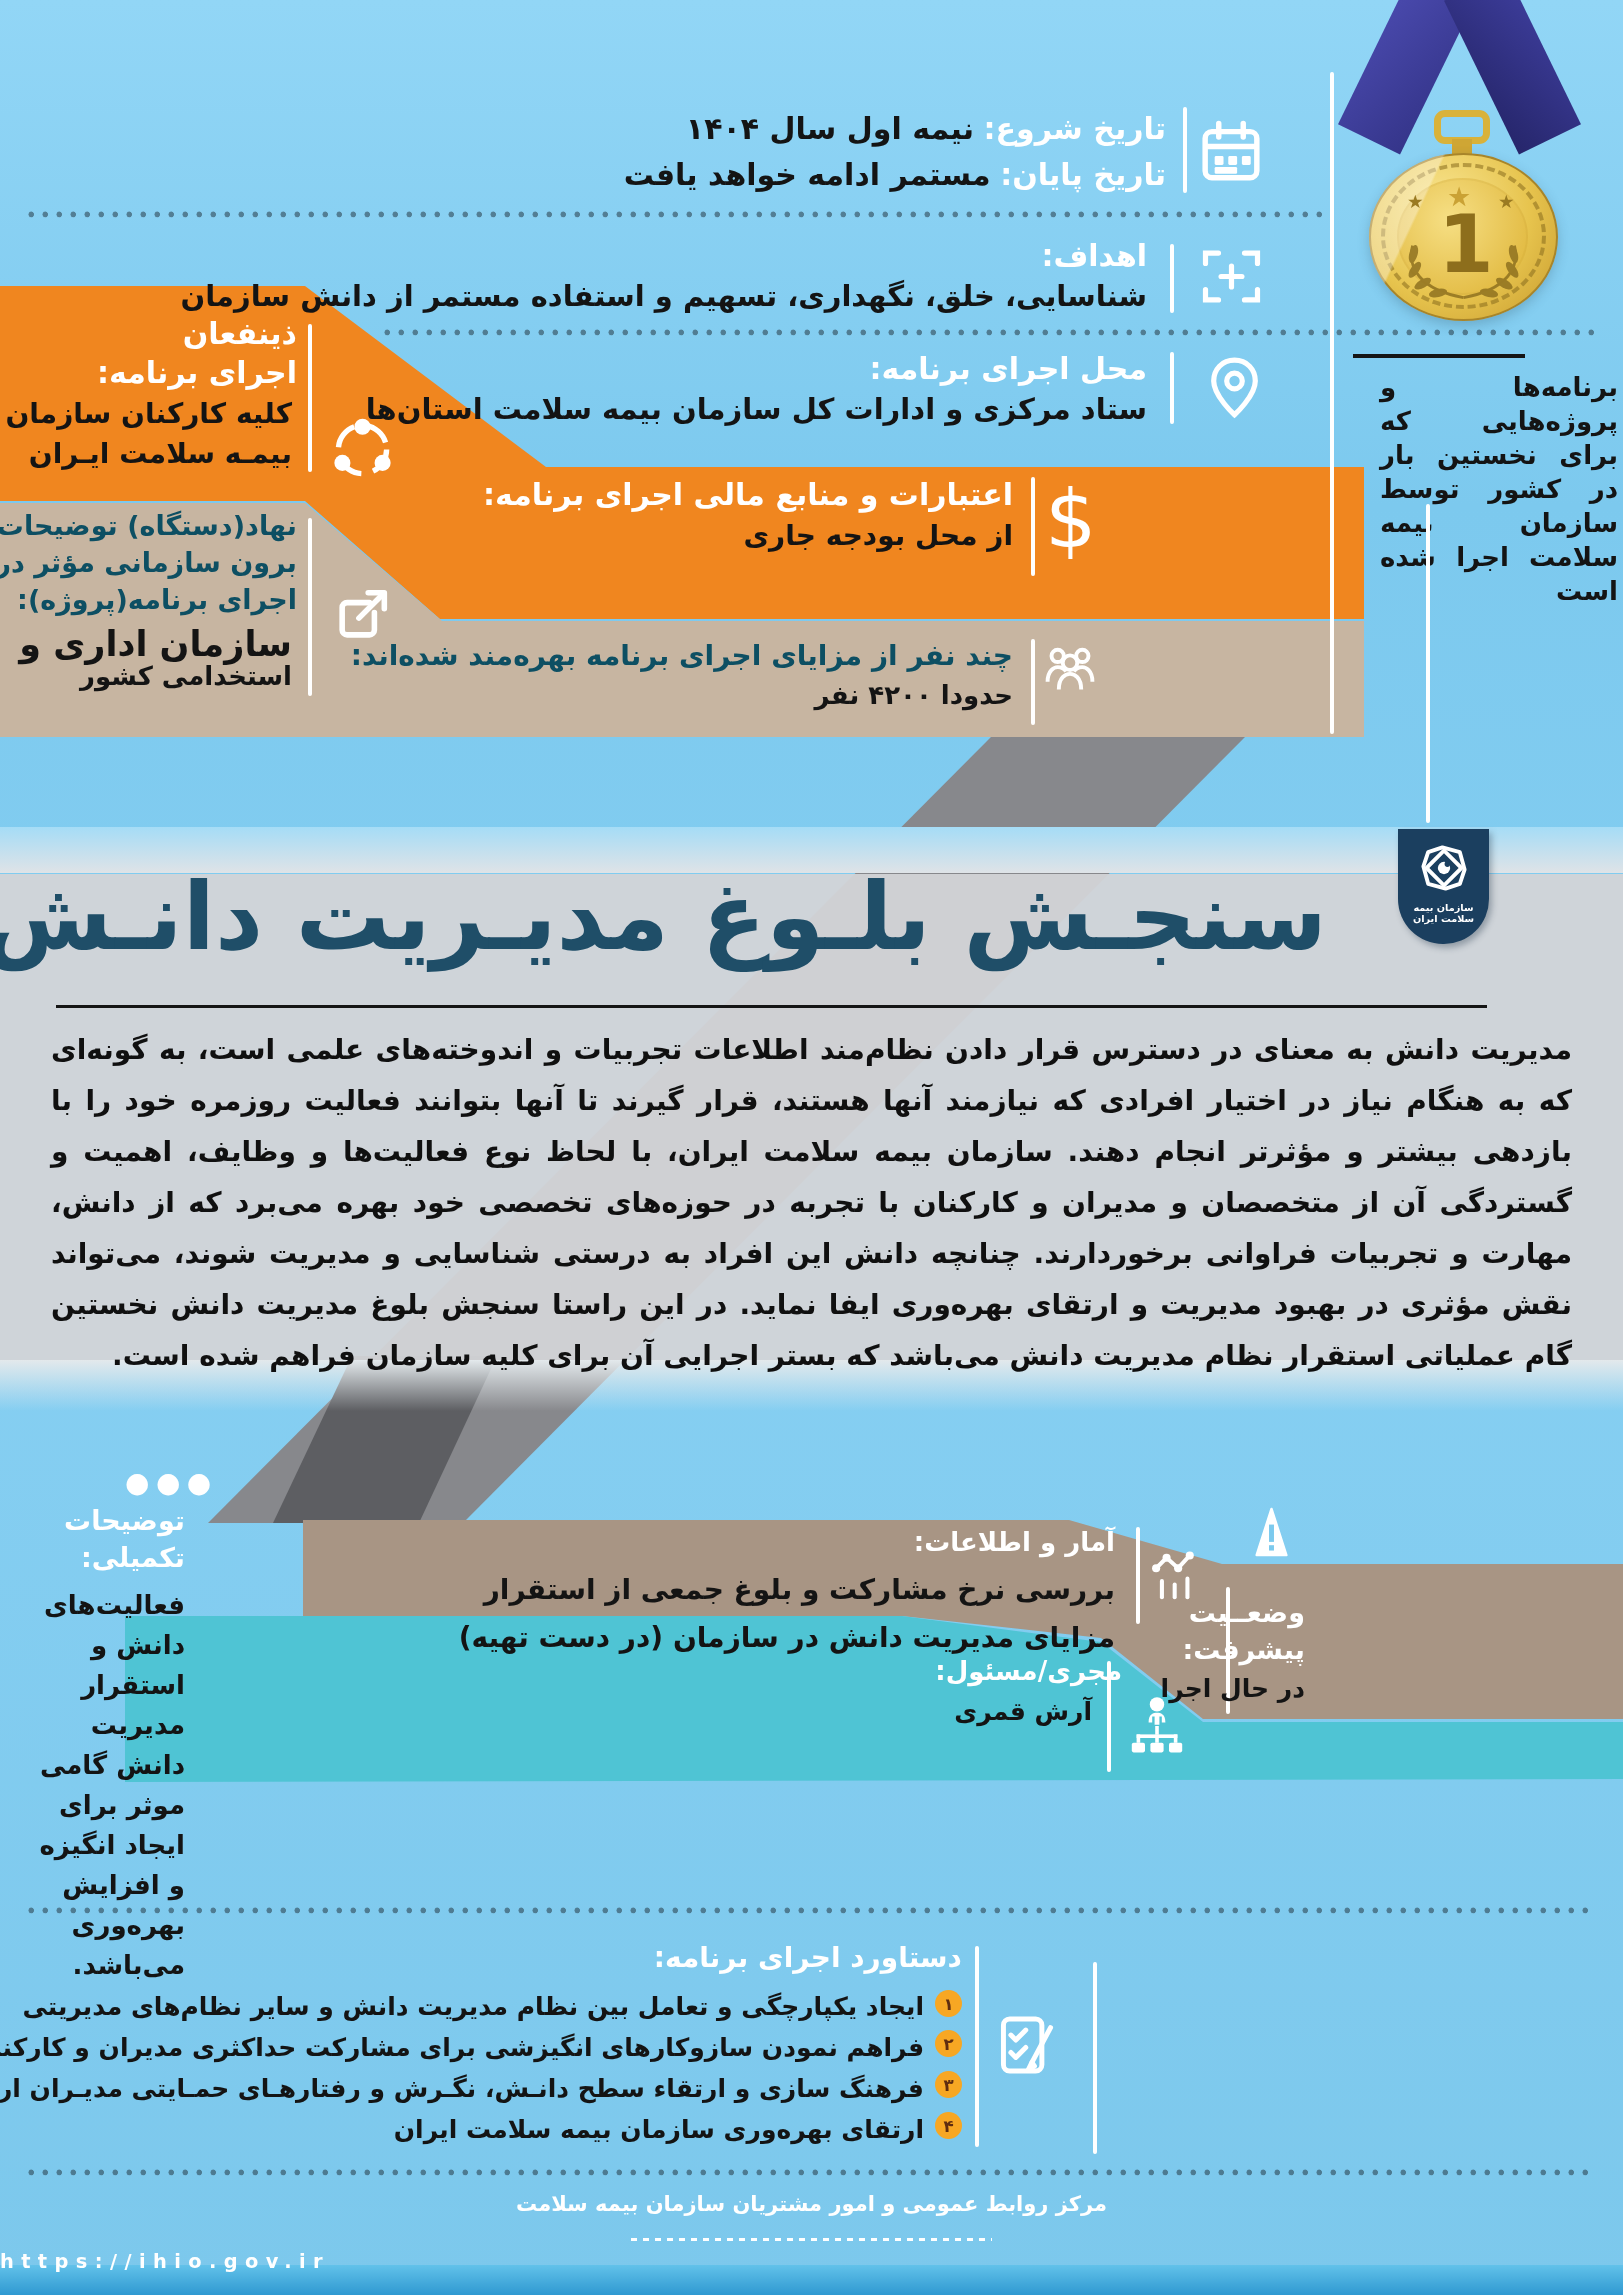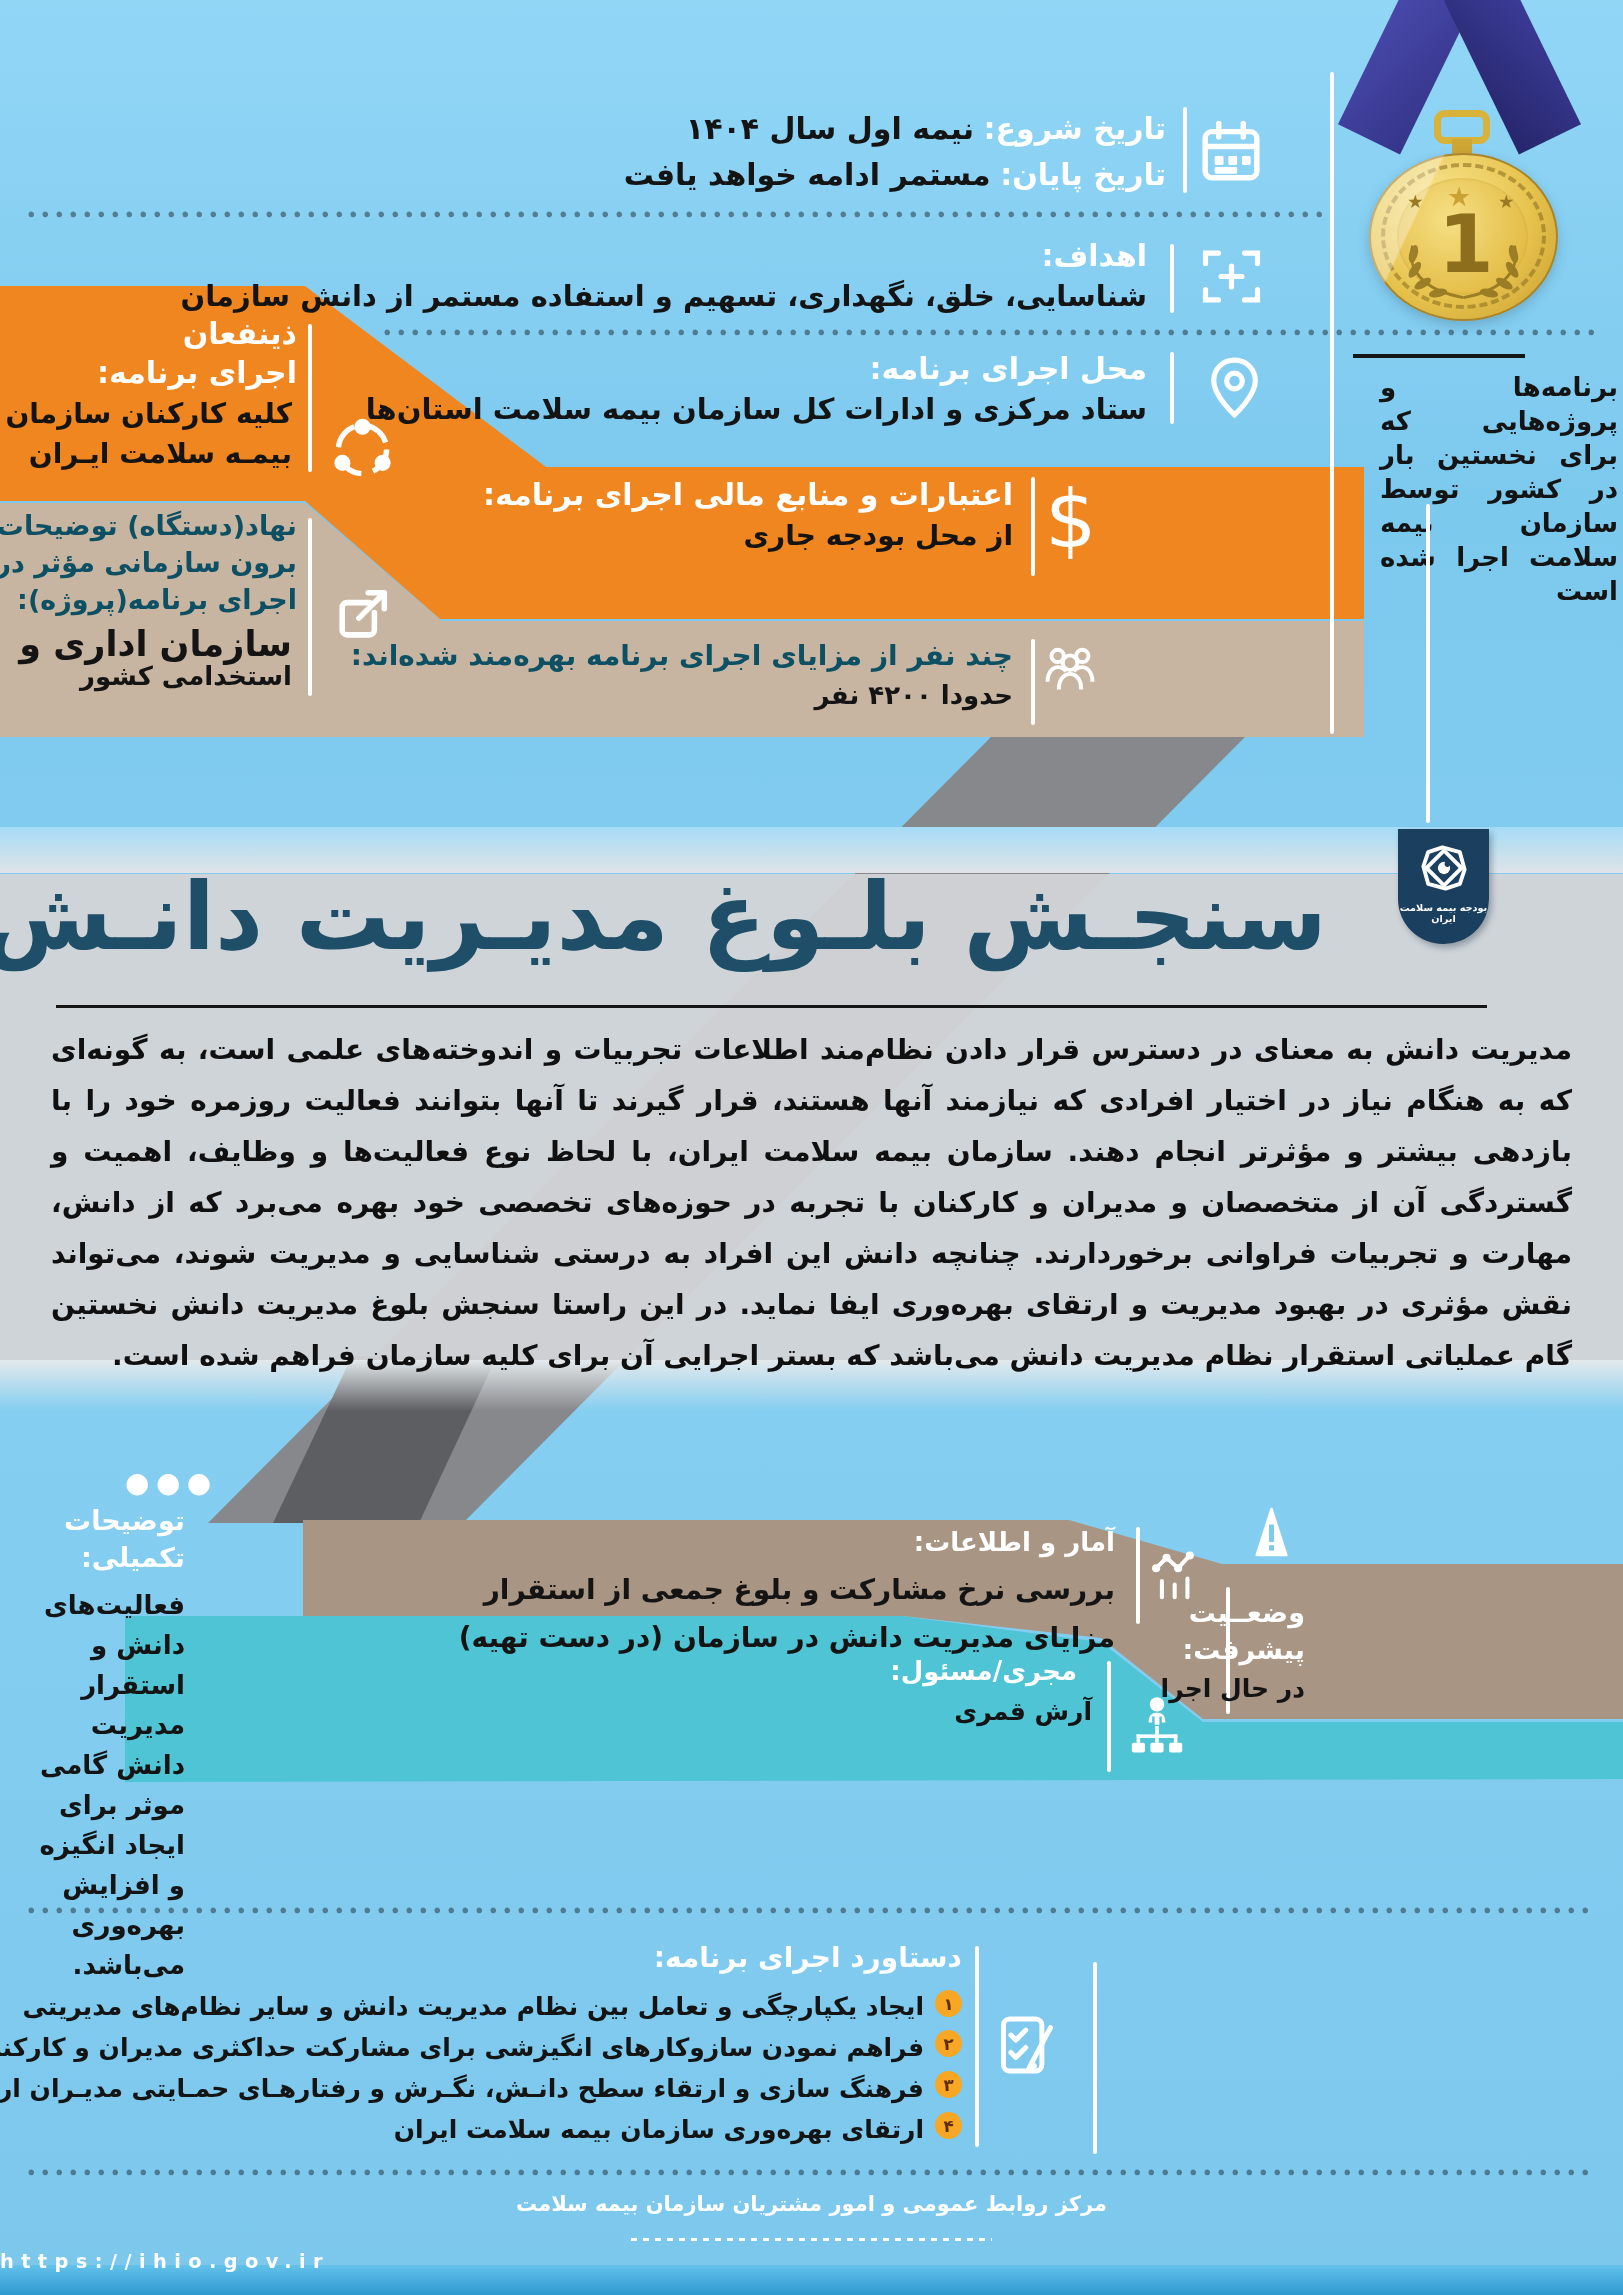--- a/index.html
+++ b/index.html
@@ -186,21 +186,21 @@
 
   <div class="abs" style="left:1398px;top:829px;width:91px;height:115px;background:#1b3f5f;border-radius:0 0 45px 45px;box-shadow:2.8px 3.7px 6.5px rgba(30,50,70,.35);">
     <svg viewBox="0 0 100 100" style="width:56px;height:56px;margin:11px auto 0;">
       <g stroke="#fff" stroke-width="7" fill="none" stroke-linejoin="round">
         <path d="M50 10 L78 26 L90 50 L78 74 L50 90 L22 74 L10 50 L22 26 Z" transform="rotate(45 50 50)"></path>
         <rect x="28" y="28" width="44" height="44" transform="rotate(45 50 50)"></rect>
       </g>
       <circle cx="50" cy="50" r="11" fill="#fff"></circle>
       <circle cx="56" cy="43" r="5" fill="#1b3f5f"></circle>
     </svg>
-    <div style="color:#fff;font-size:9.7px;font-weight:700;text-align:center;margin-top:5.6px;">بودجه بیمه سلامت ایران</div>
+    <div style="color:#fff;font-size:9.7px;font-weight:700;text-align:center;margin-top:5.6px;">سازمان بیمه سلامت ایران</div>
   </div>
 
   <div class="abs" style="left:139px;right:296px;top:862px;text-align:center;font-size:94px;font-weight:900;color:#1f4e68;white-space:nowrap;">سنجـش بلـوغ مدیـریت دانـش</div>
 
   <div class="rule" style="left:56px;top:1005px;width:1431px;height:3.2px;"></div>
   <div class="abs dk bold7" style="left:51px;right:51px;top:1024px;font-size:28px;line-height:51px;text-align:justify;text-align-last:right;color:#101010;">مدیریت دانش به معنای در دسترس قرار دادن نظام‌مند اطلاعات تجربیات و اندوخته‌های علمی است، به گونه‌ای که به هنگام نیاز در اختیار افرادی که نیازمند آنها هستند، قرار گیرند تا آنها بتوانند فعالیت روزمره خود را با بازدهی بیشتر و مؤثرتر انجام دهند. سازمان بیمه سلامت ایران، با لحاظ نوع فعالیت‌ها و وظایف، اهمیت و گستردگی آن از متخصصان و مدیران و کارکنان با تجربه در حوزه‌های تخصصی خود بهره می‌برد که از دانش، مهارت و تجربیات فراوانی برخوردارند. چنانچه دانش این افراد به درستی شناسایی و مدیریت شوند، می‌تواند نقش مؤثری در بهبود مدیریت و ارتقای بهره‌وری ایفا نماید. در این راستا سنجش بلوغ مدیریت دانش نخستین گام عملیاتی استقرار نظام مدیریت دانش می‌باشد که بستر اجرایی آن برای کلیه سازمان فراهم شده است.</div>
 
   <div class="txt w" style="left:125px;top:1466px;font-size:28px;letter-spacing:6.5px;color:#fff;">●●●</div>
   <div class="txt w bold8" style="right:1438px;top:1505px;font-size:27px;">توضیحات</div>
   <div class="txt w bold8" style="right:1438px;top:1542px;font-size:27px;">تکمیلی:</div>
@@ -217,21 +217,21 @@
       <line x1="68" y1="58" x2="68" y2="90"></line>
     </g>
     <g fill="#fff">
       <circle cx="14" cy="40" r="7"></circle>
         <circle cx="32" cy="22" r="7"></circle>
       <circle cx="52" cy="40" r="7"></circle>
         <circle cx="72" cy="18" r="7"></circle>
     </g>
   </svg>
 
-  <div class="txt w bold8" style="right:546px;top:1656px;font-size:26px;margin-left:6px;">مجری/مسئول:</div>
+  <div class="txt w bold8" style="right:501px;top:1656px;font-size:26px;margin-left:6px;">مجری/مسئول:</div>
   <div class="txt dk bold7" style="right:531px;top:1697px;font-size:25px;">آرش قمری</div>
   <div class="vline" style="left:1107px;top:1661px;height:111px;"></div>
   <svg class="abs" viewBox="0 0 100 100" style="left:1127px;top:1689px;width:60px;height:74px;">
     <g fill="#fff">
       <circle cx="50" cy="14" r="12"></circle>
       <path d="M36 44 C36 30 44 28 50 28 C56 28 64 30 64 44 L58 44 L58 34 L54 34 L54 48 L46 48 L46 34 L42 34 L42 44 Z"></path>
       <rect x="47" y="50" width="6" height="14"></rect>
       <rect x="16" y="64" width="68" height="6"></rect>
       <rect x="16" y="64" width="6" height="14"></rect>
       <rect x="78" y="64" width="6" height="14"></rect>

